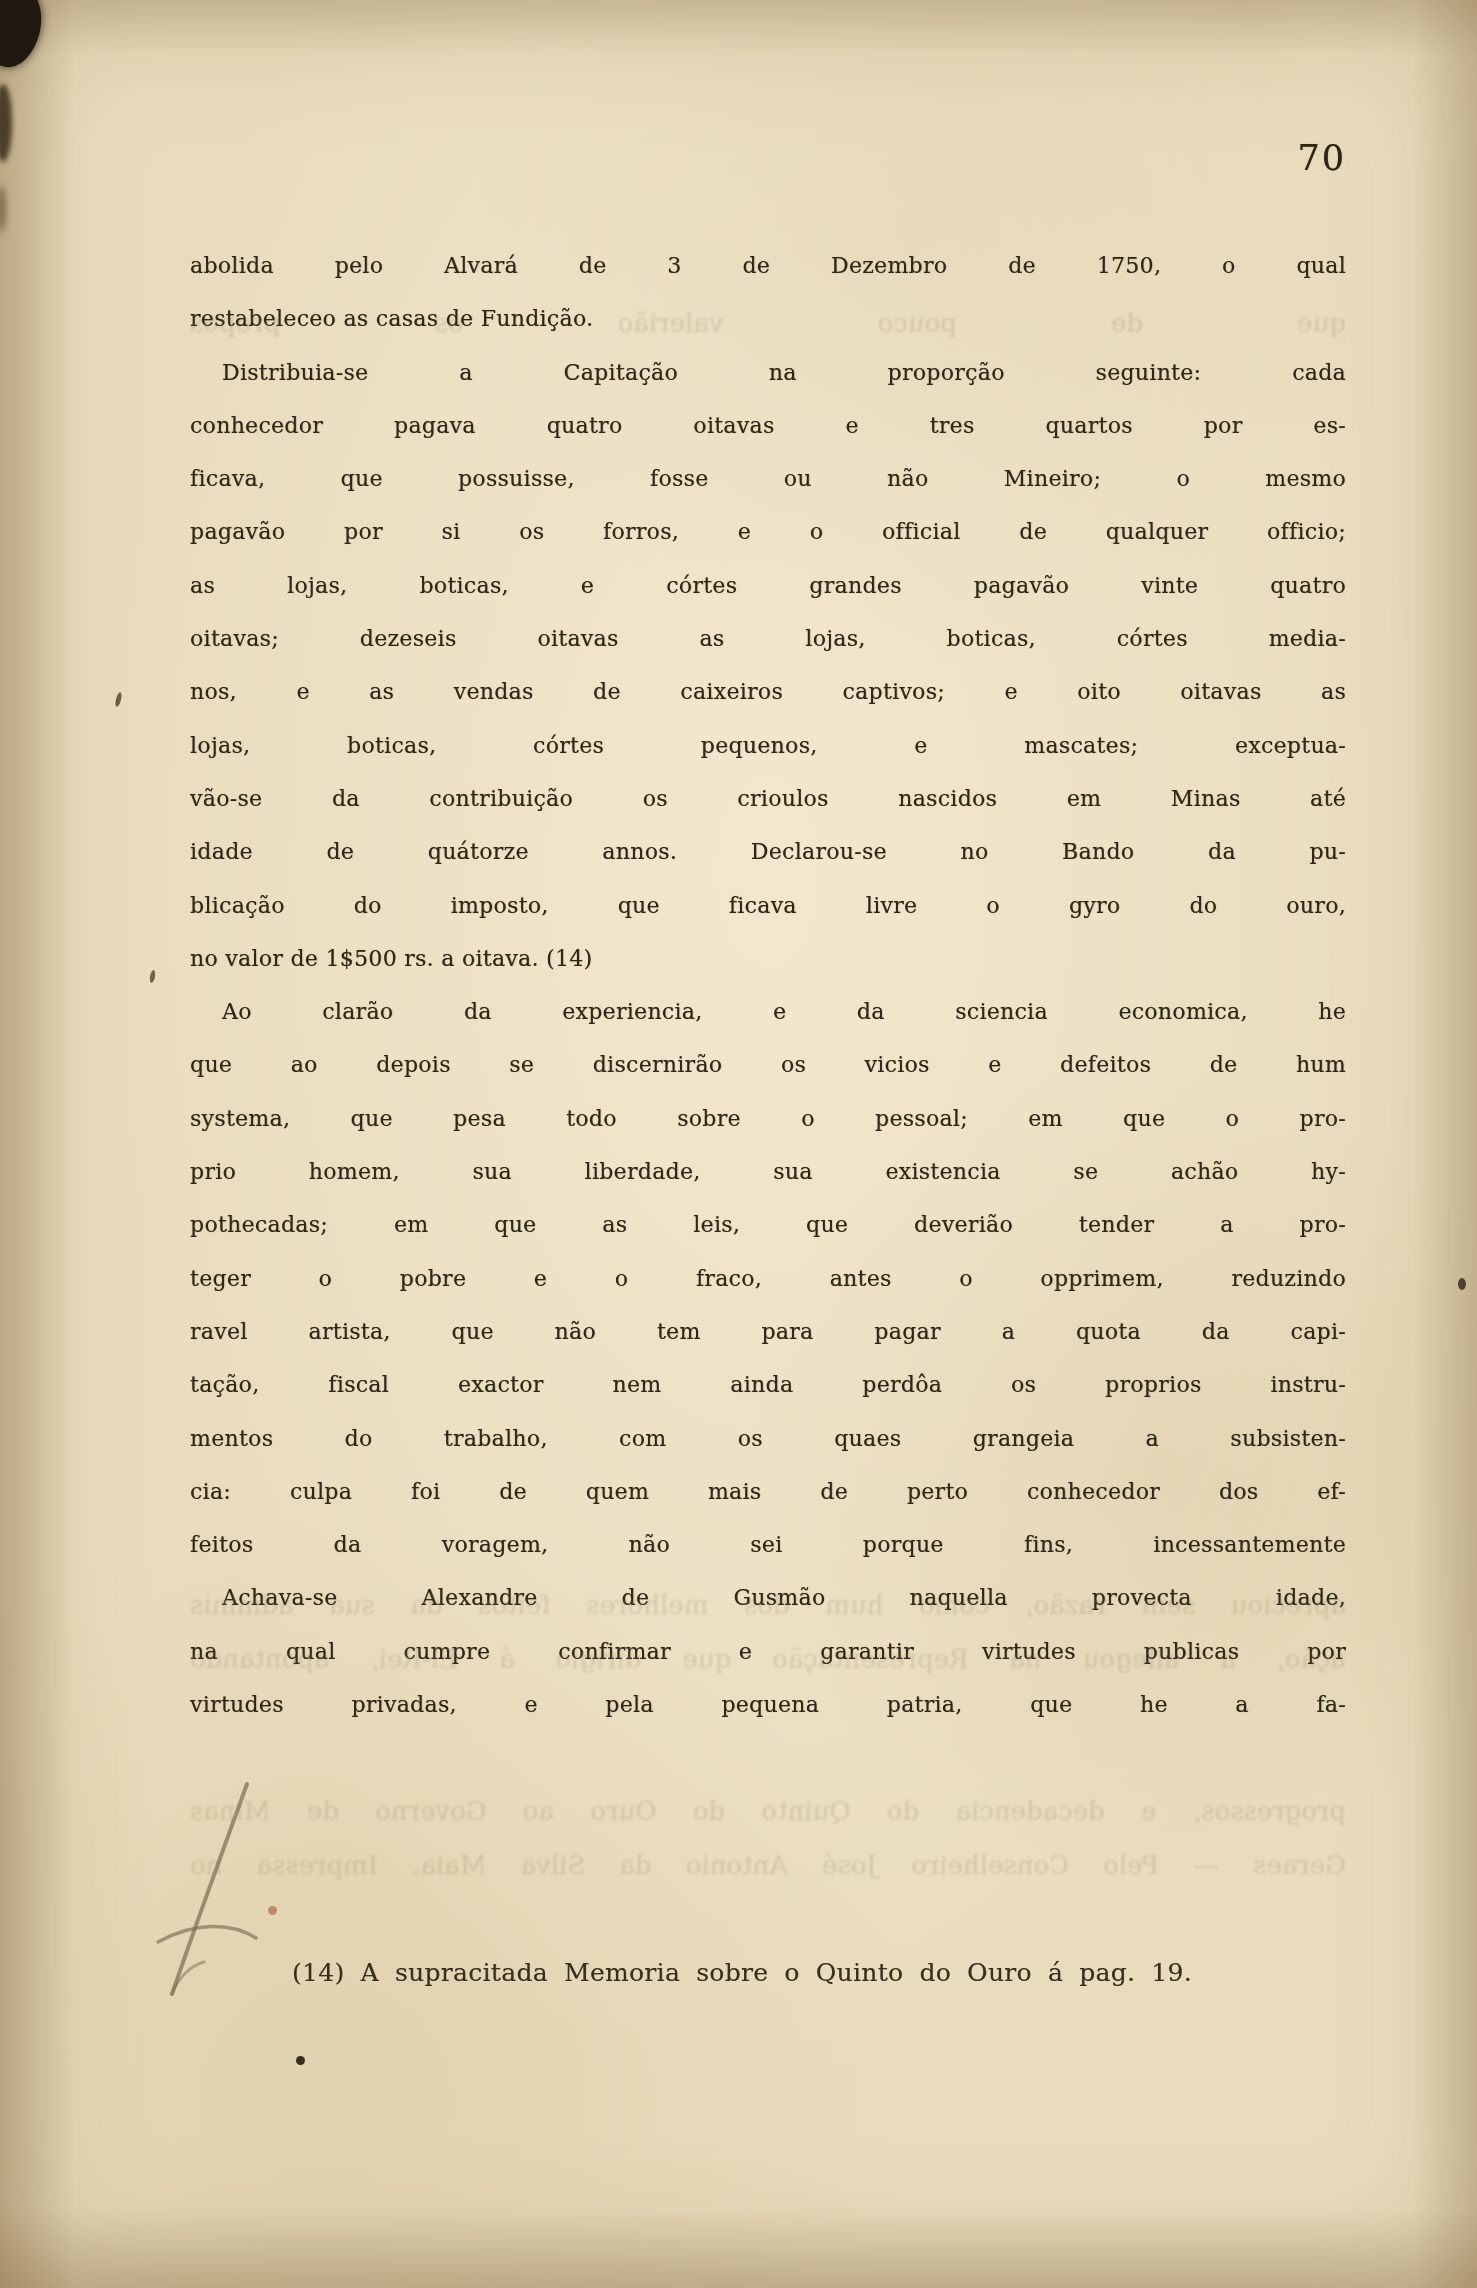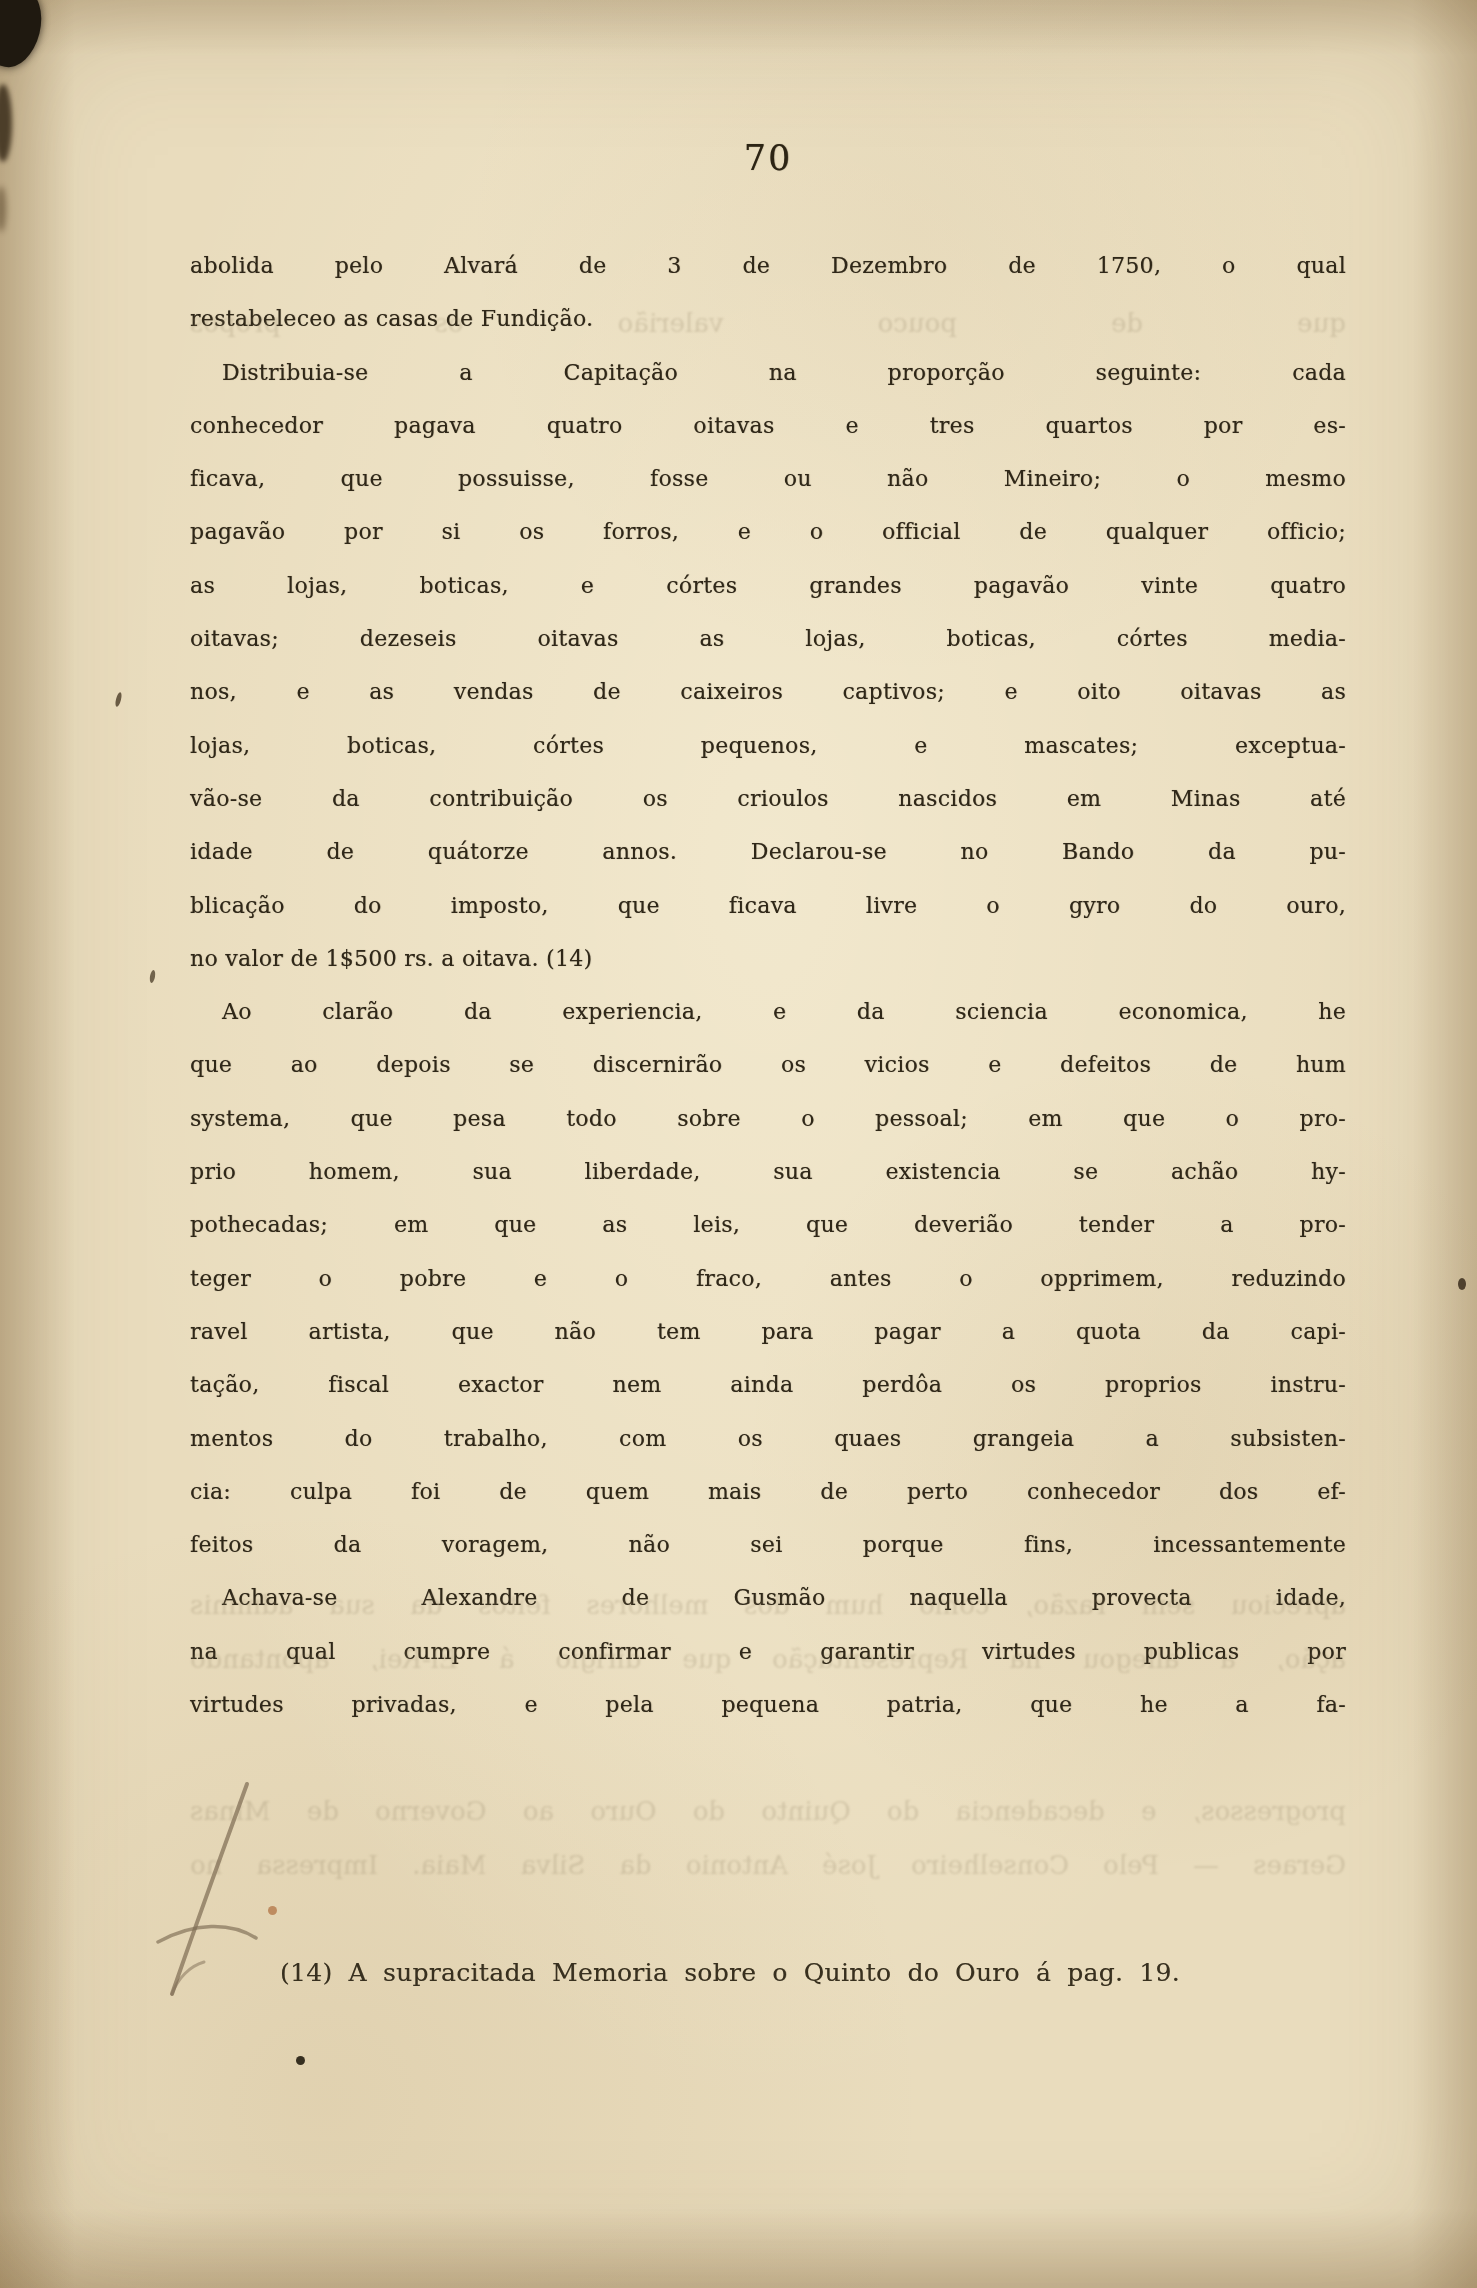--- a/index.html
+++ b/index.html
@@ -17,36 +17,36 @@
       radial-gradient(circle at 62% 10%, rgba(150,115,60,0.08), rgba(150,115,60,0) 20%),
       linear-gradient(90deg, rgba(120,90,48,0.30), rgba(120,90,48,0) 75px),
       linear-gradient(270deg, rgba(120,90,48,0.22), rgba(120,90,48,0) 65px),
       linear-gradient(180deg, rgba(120,90,48,0.20), rgba(120,90,48,0) 55px),
       linear-gradient(0deg, rgba(120,90,48,0.25), rgba(120,90,48,0) 80px),
       #e9dcbd;
     box-shadow: inset 0 0 140px rgba(110,82,40,0.28);
   }
   .page-number{
     position:absolute;left:190px;top:138px;width:1156px;
-    text-align:center;font-size:35px;letter-spacing:2px;
+    text-align:right;font-size:35px;letter-spacing:2px;
     color:#2c2414;text-shadow:0.4px 0.4px 0.8px rgba(44,36,20,0.55);
   }
   .body-text{
     position:absolute;left:190px;top:239px;width:1156px;
     font-size:22px;color:#2f2718;letter-spacing:0.3px;
     text-shadow:0.35px 0.35px 0.7px rgba(47,39,24,0.5);
   }
   .line{
     height:53.3px;line-height:53.3px;white-space:normal;
     text-align:justify;text-align-last:justify;
   }
   .line.indent{text-indent:32px;}
   .line.nojust{text-align-last:left;}
   .footnote{
-    position:absolute;left:280px;top:1958px;width:900px;
+    position:absolute;left:292px;top:1958px;width:900px;
     font-size:25px;color:#38301f;letter-spacing:0.3px;
     text-align:justify;text-align-last:justify;
     text-shadow:0.3px 0.3px 0.6px rgba(56,48,31,0.45);
   }
   .bleed-line{
     position:absolute;left:190px;width:1156px;height:46px;line-height:46px;
     font-size:26px;color:#8e7f61;opacity:0.26;
     transform:scaleX(-1);filter:blur(1.2px);
     text-align:justify;text-align-last:justify;
     pointer-events:none;

